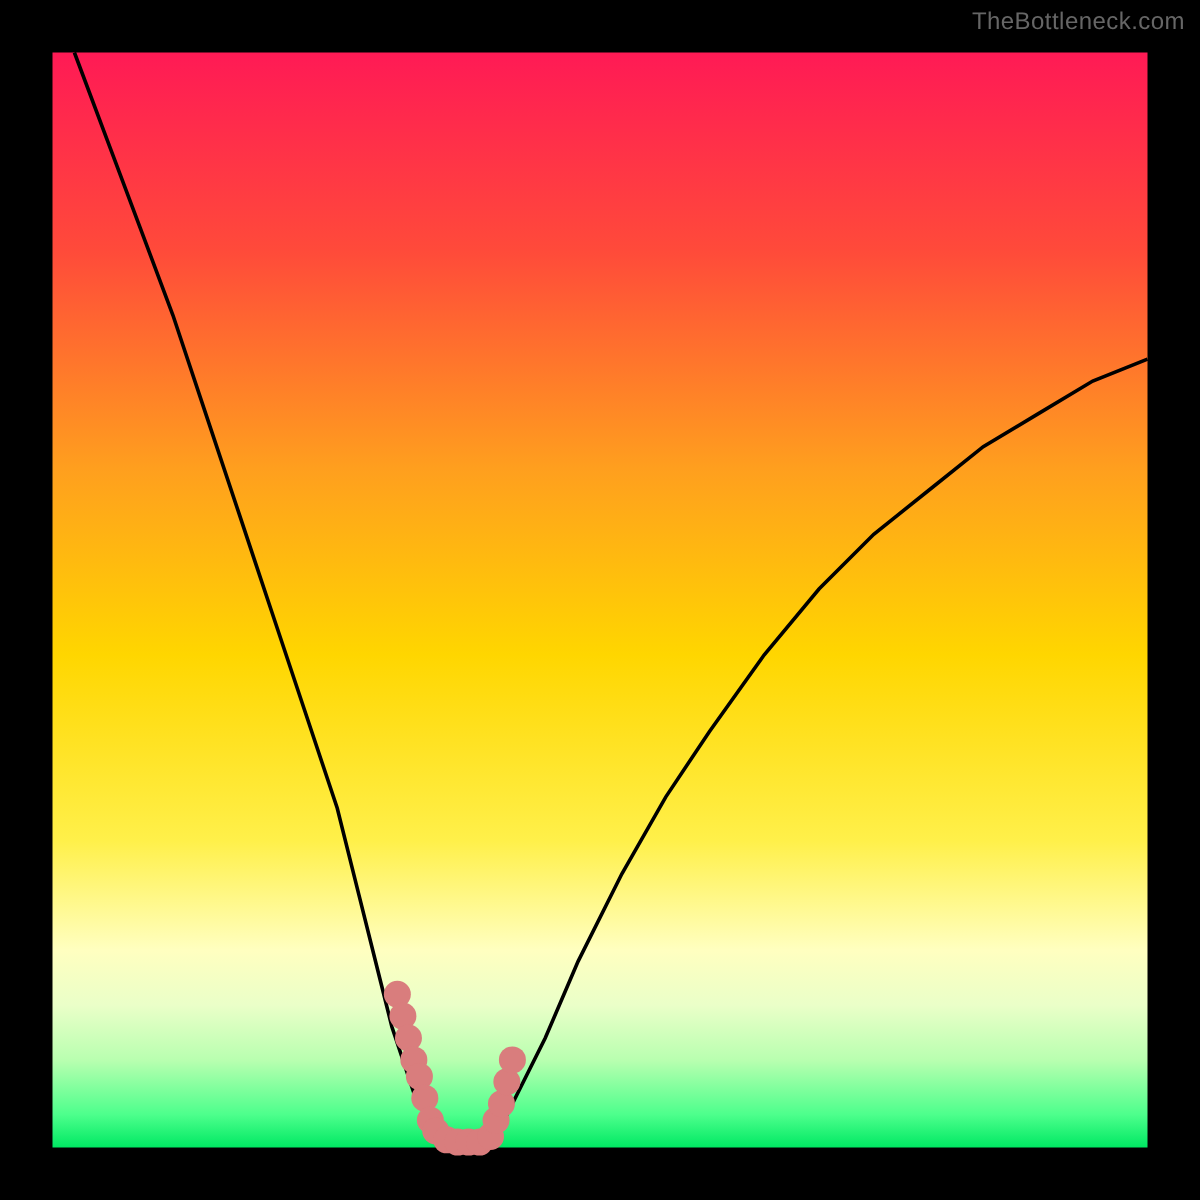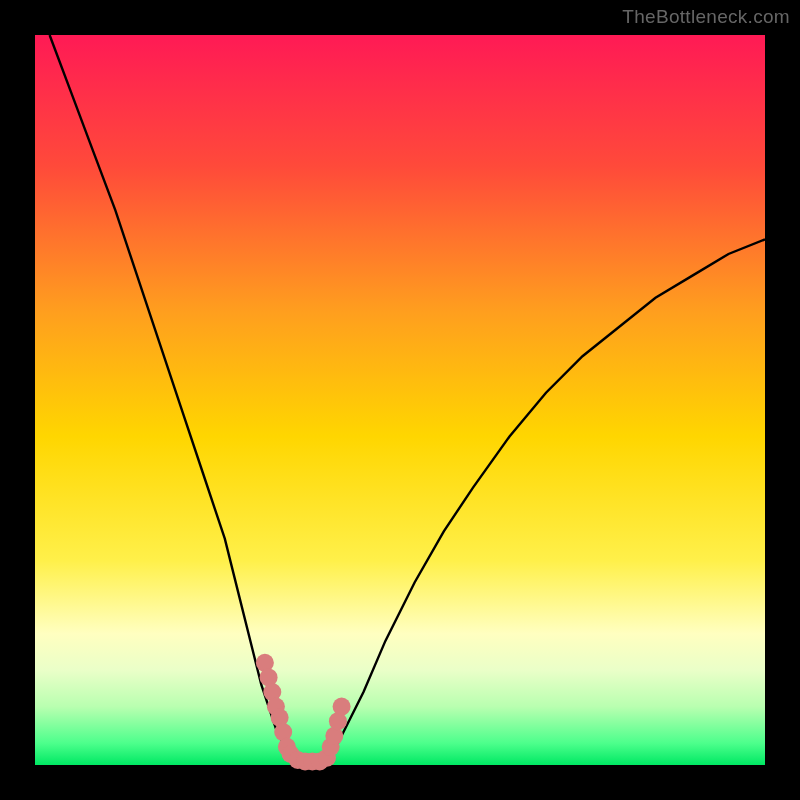--- a/index.html
+++ b/index.html
@@ -17,21 +17,21 @@
     left: 0;
     width: 800px;
     height: 800px;
     background: #000;
   }
   .watermark {
     position: absolute;
     top: 6px;
     right: 10px;
     color: #666;
-    font-size: 19px;
+    font-size: 16px;
     font-weight: 400;
     letter-spacing: 0.3px;
   }
   svg {
     position: absolute;
     top: 0;
     left: 0;
   }
 </style>
 </head>

